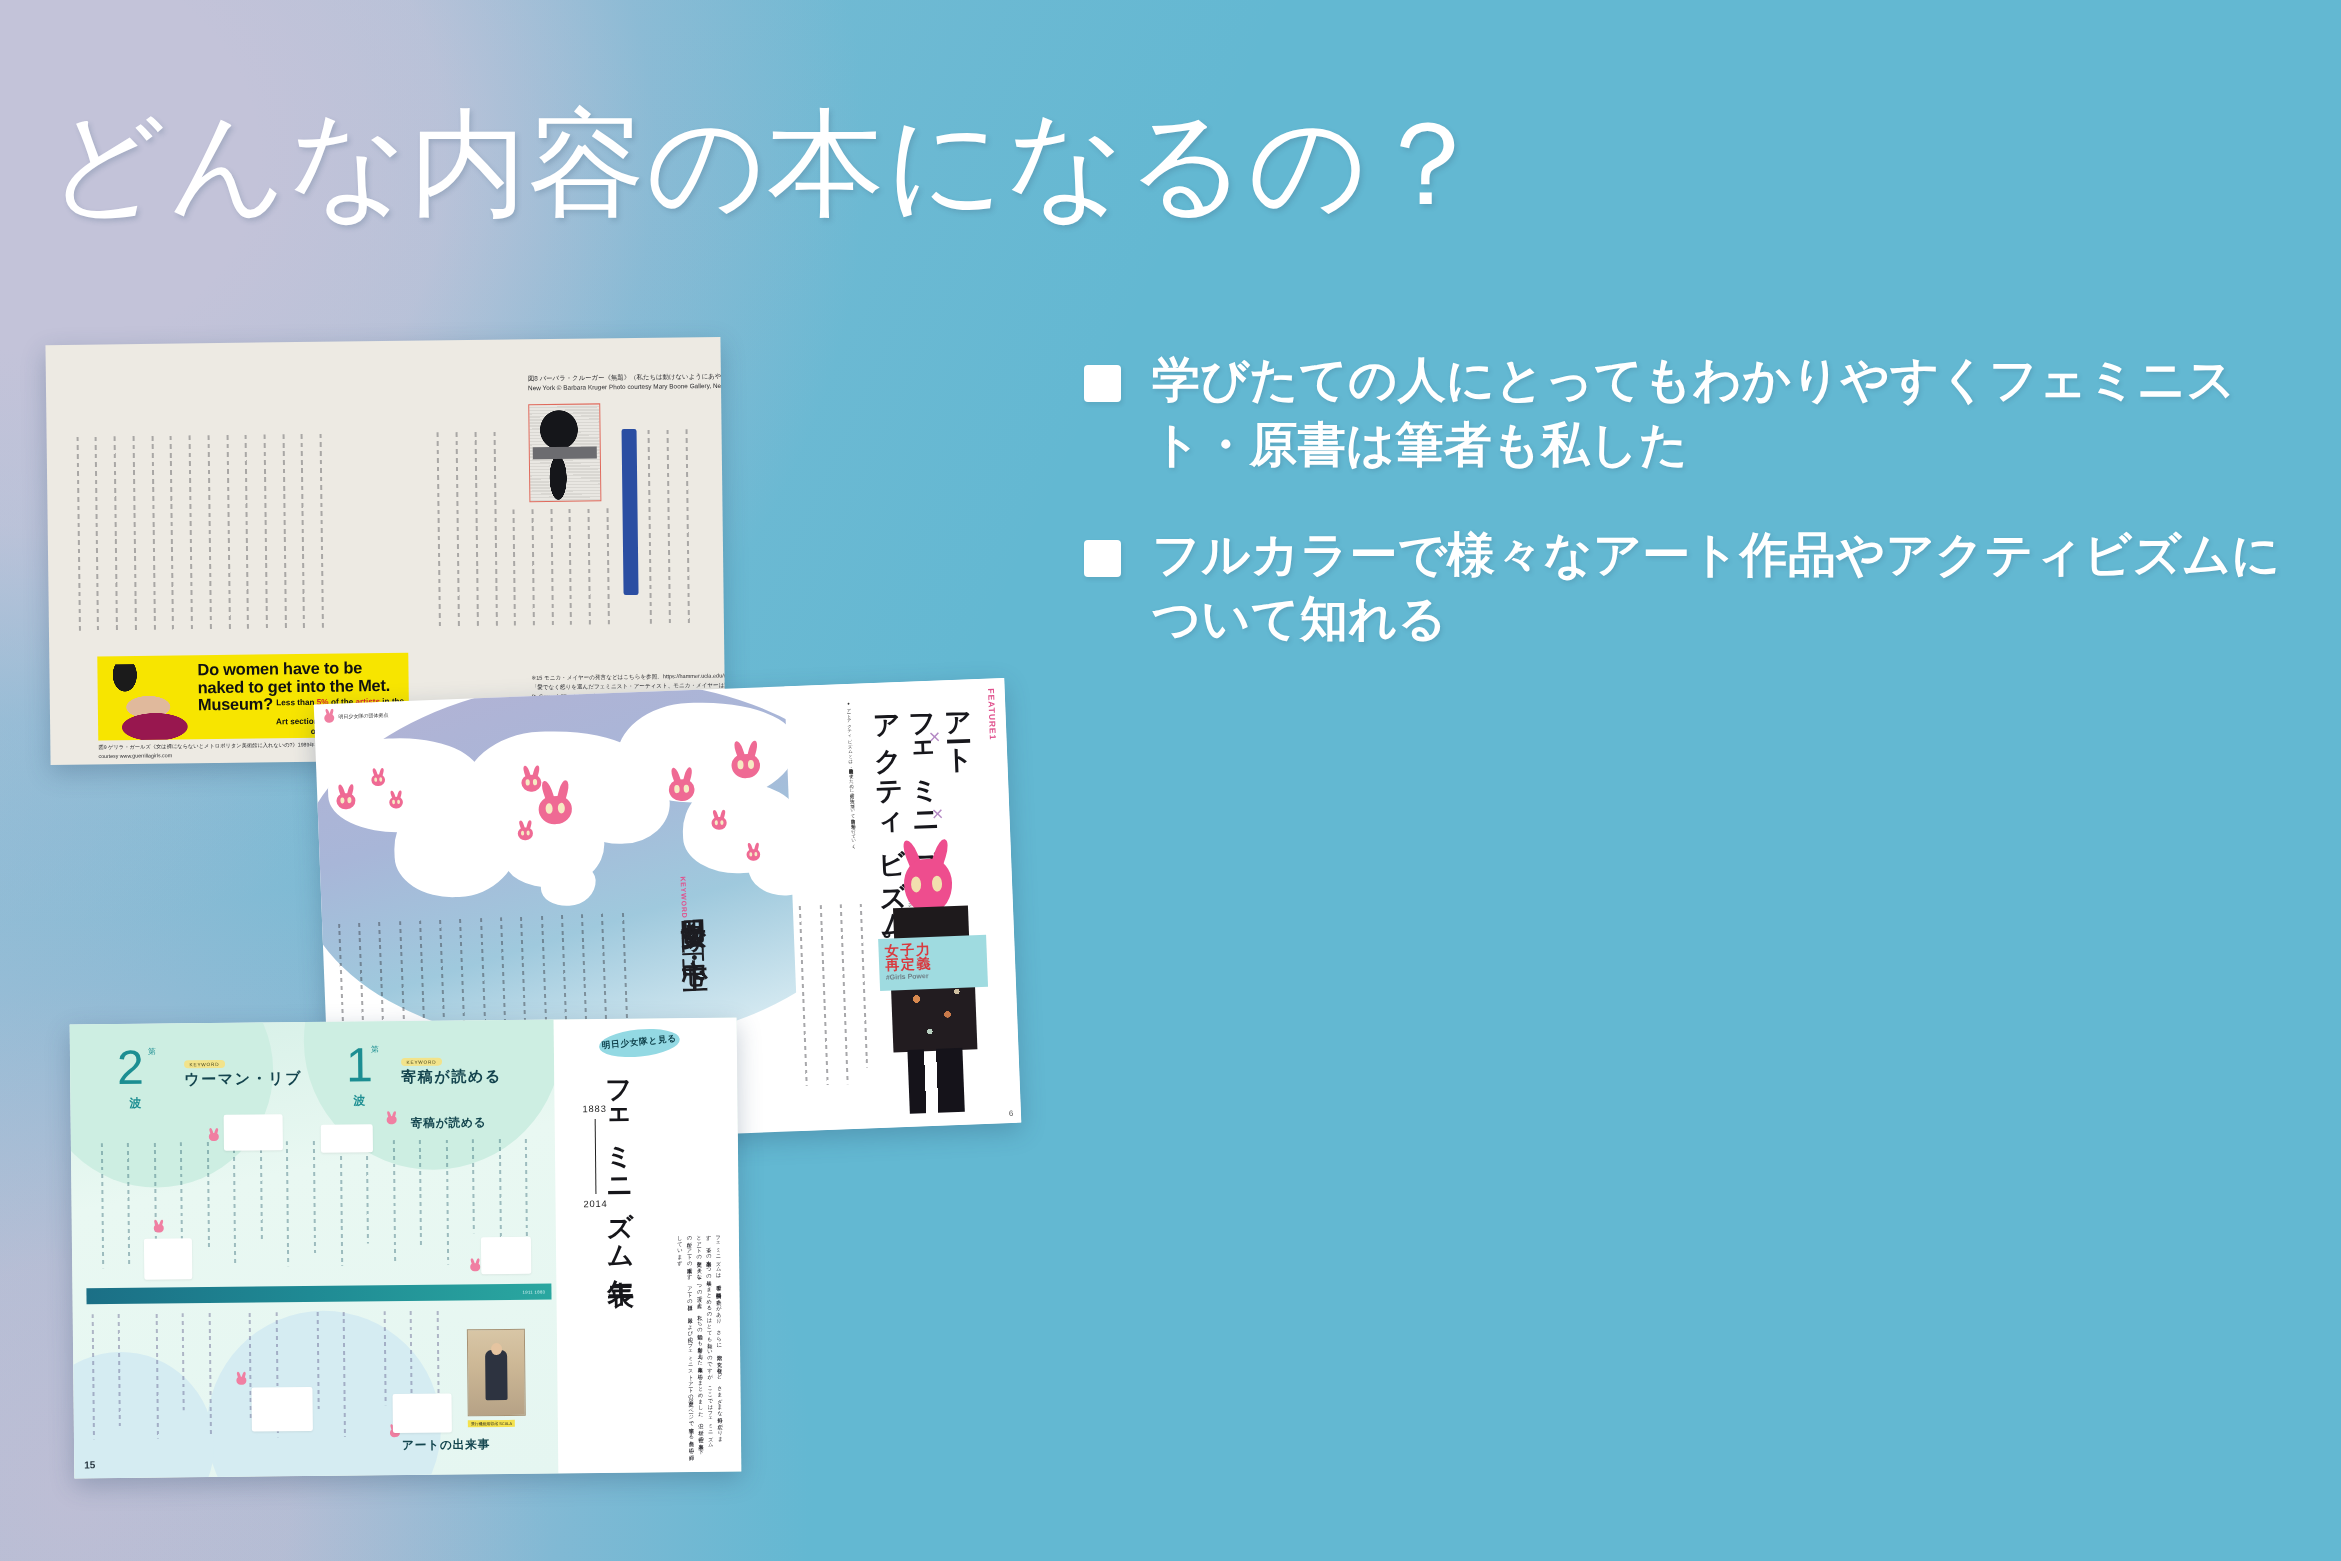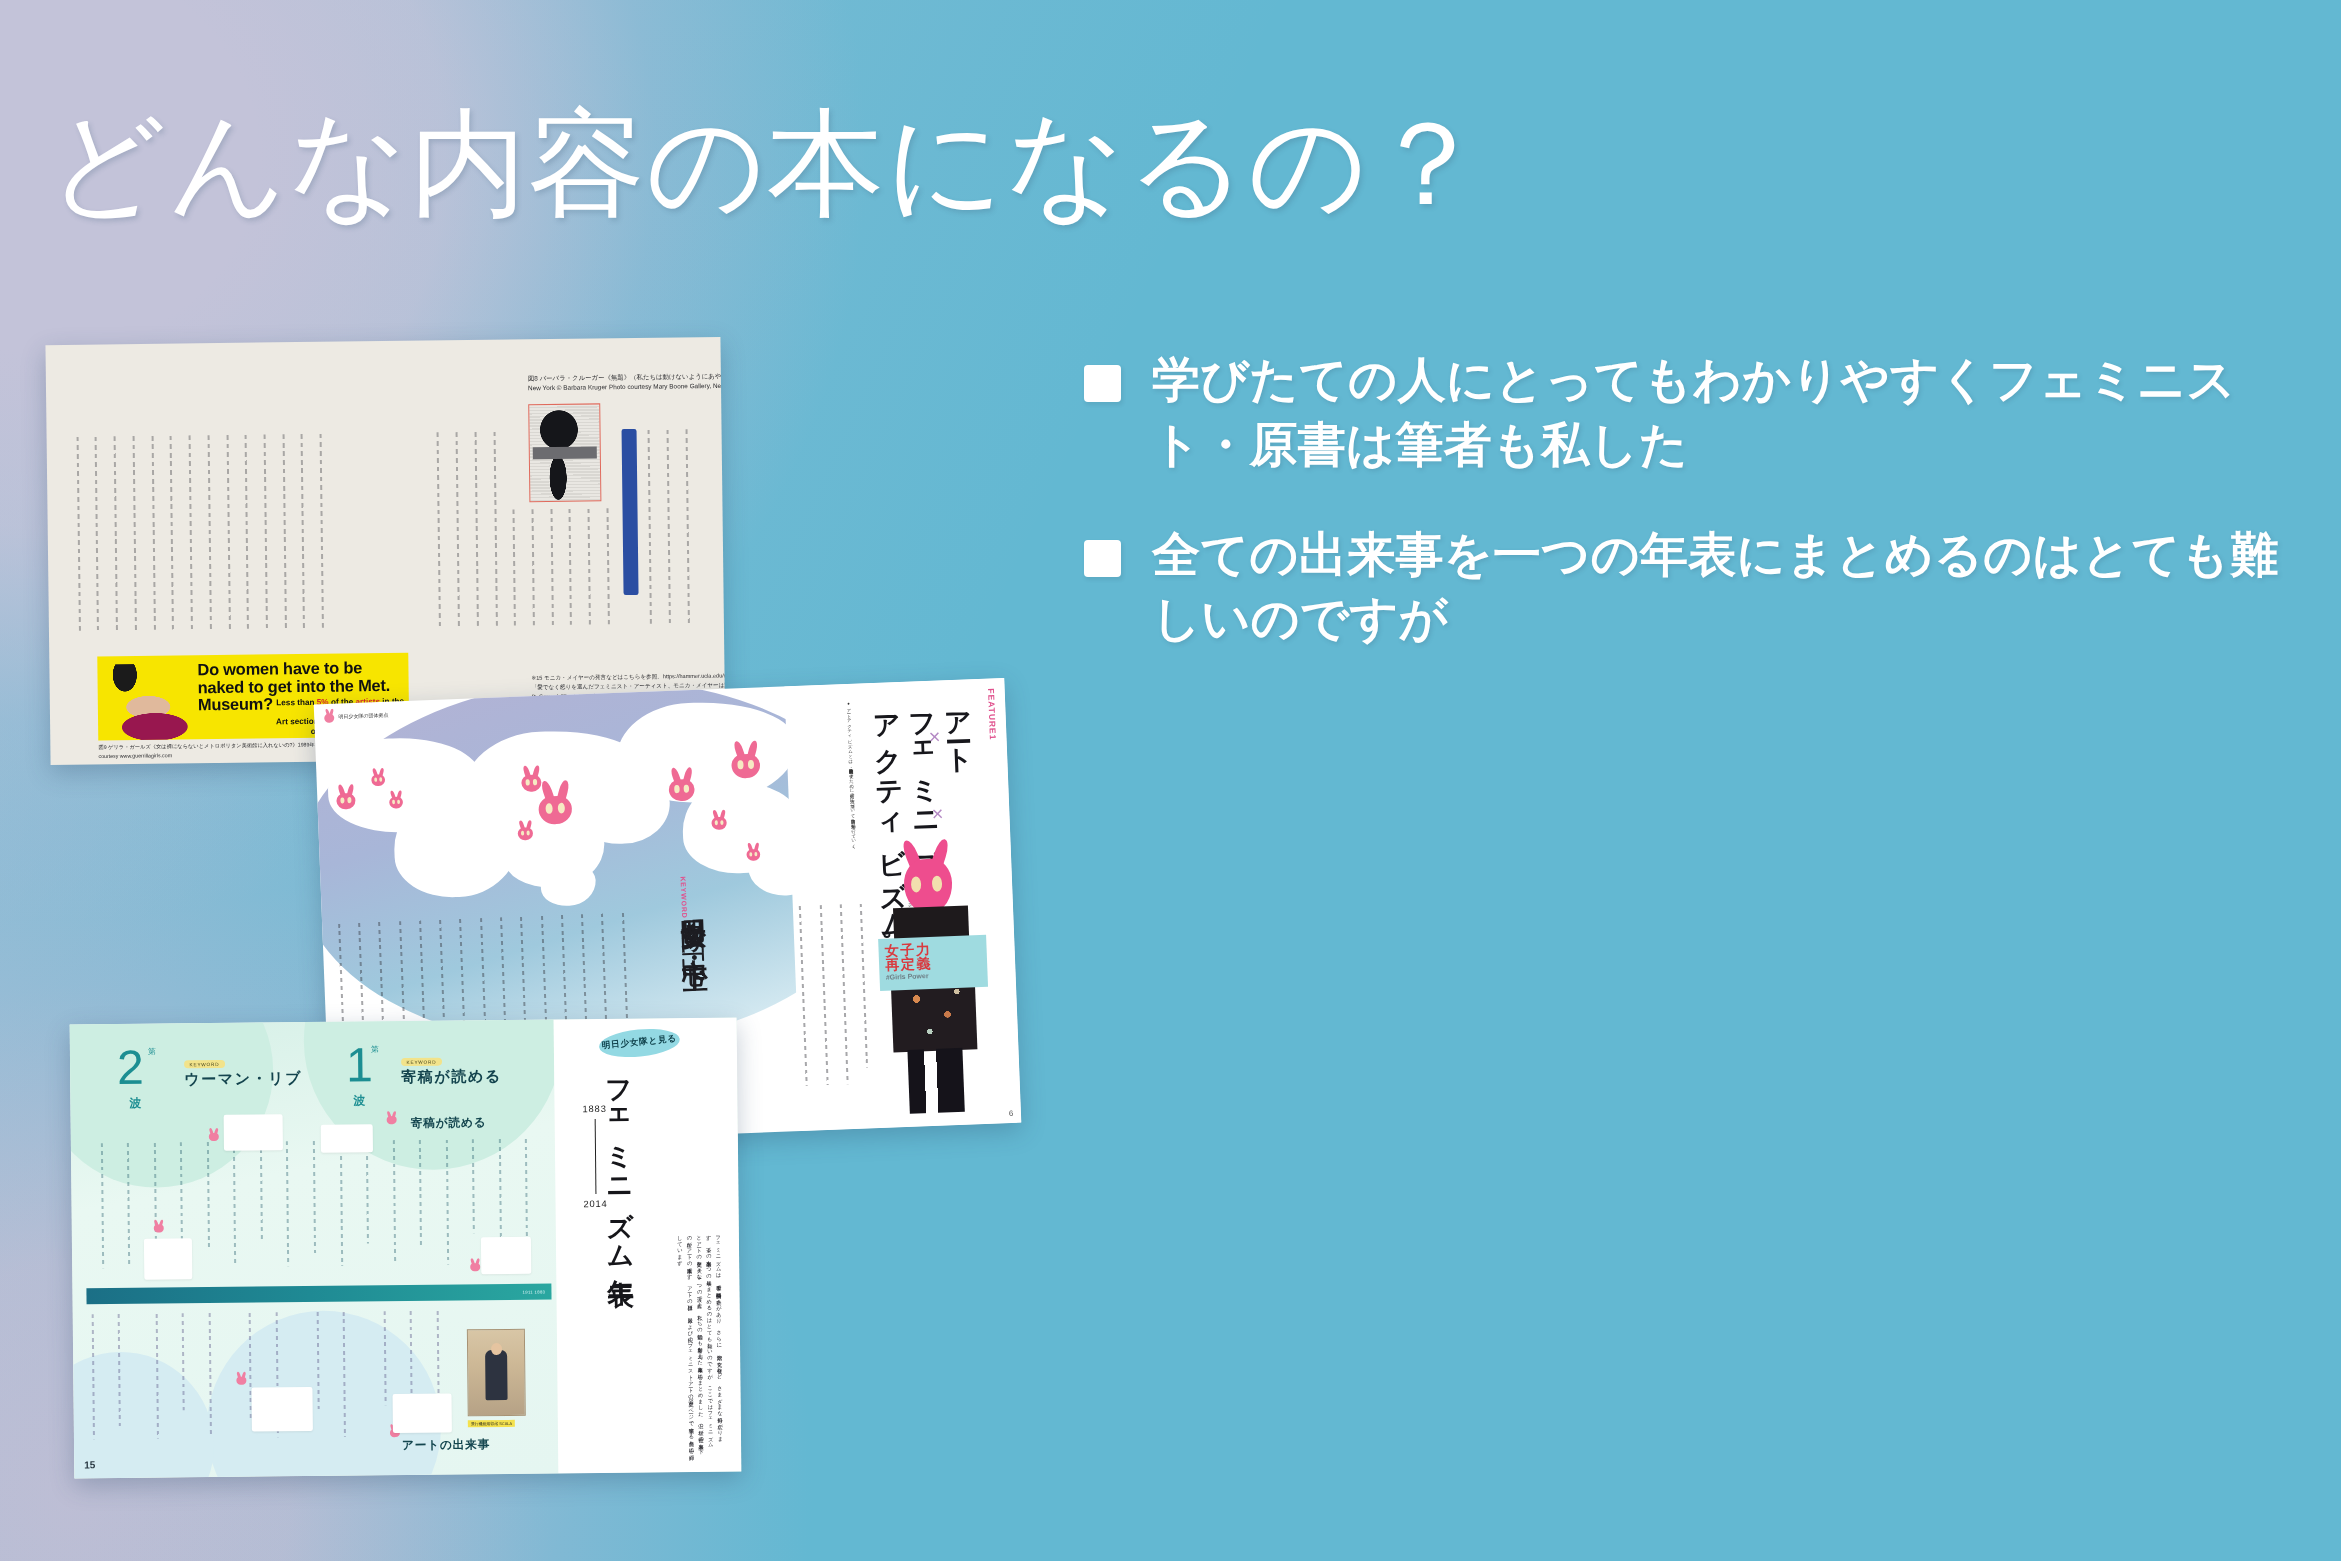--- a/index.html
+++ b/index.html
@@ -760,17 +760,17 @@
     </div>
   </div>
 
   <div id="bullets">
     <div class="bullet">
       <div class="marker"></div>
       <div class="btext">学びたての人にとってもわかりやすくフェミニスト・原書は筆者も私した</div>
     </div>
     <div class="bullet">
       <div class="marker"></div>
-      <div class="btext">全ての出来事を一つの年表にまとめるのはとても難しいのですが</div>
+      <div class="btext">フルカラーで様々なアート作品やアクティビズムについて知れる</div>
     </div>
   </div>
 </div>
 
 
 </body></html>

